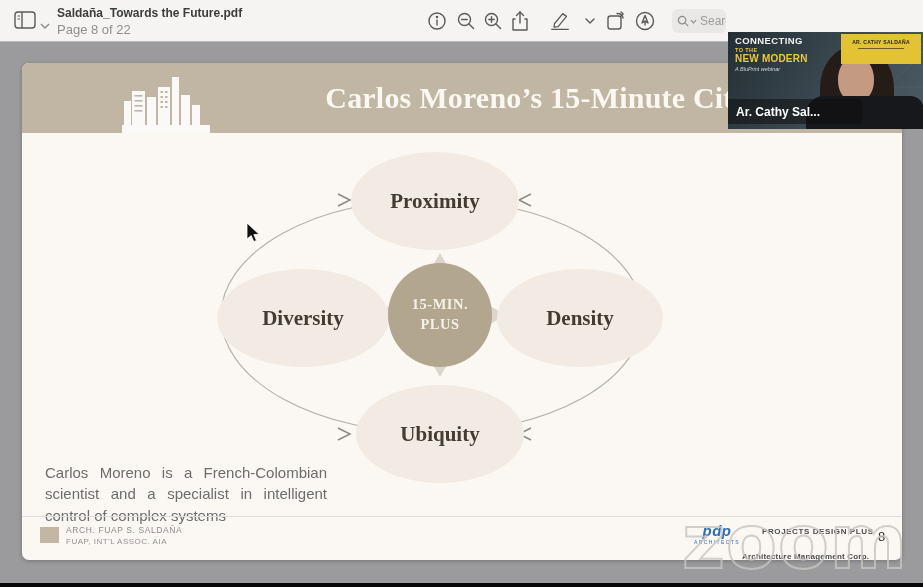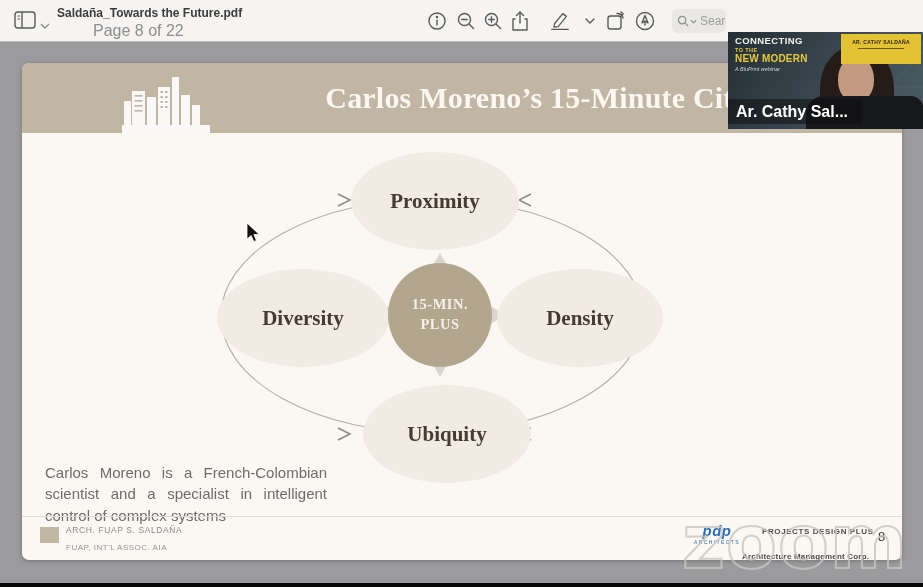--- a/index.html
+++ b/index.html
@@ -6,52 +6,52 @@
   html,body { width:923px; height:587px; background:#0b0b0b; font-family:"Liberation Sans","DejaVu Sans",sans-serif; }
   .screen { position:relative; width:923px; height:587px; overflow:hidden; background:#0b0b0b; }
 
   
   .desk { position:absolute; left:0; top:42px; width:923px; height:541px; background:#9b9b9d; z-index:0; }
   .toolbar { position:absolute; left:0; top:0; width:923px; height:42px; background:#f5f4f2; border-bottom:1px solid #bdbcba; z-index:2; }
   .tb-sidebar { position:absolute; left:14px; top:11px; width:22px; height:18px; cursor:pointer; }
   .tb-sb-chevron { position:absolute; left:40px; top:16px; width:10px; height:8px; }
   .title-block { position:absolute; left:57px; top:6px; }
   .doc-title { font-size:12px; font-weight:bold; color:#3c3c3c; }
-  .doc-page  { font-size:16px; color:#8e8e8e; margin-top:2px;margin-left:36px; }
+  .doc-page  { font-size:13px; color:#8e8e8e; margin-top:2px; }
   .tb-icon { position:absolute; top:9px; width:24px; height:24px; display:flex; align-items:center; justify-content:center; cursor:pointer; }
   .tb-icon svg { stroke:#5a5a5a; fill:none; stroke-width:1.4; stroke-linecap:round; stroke-linejoin:round; }
   .search-field { position:absolute; left:672px; top:9px; width:54px; height:24px; background:#e9e8e6; border-radius:6px; display:flex; align-items:center; padding-left:5px; overflow:hidden; cursor:text; }
   .search-field svg { stroke:#8f8f8f; fill:none; stroke-width:1.4; flex:0 0 auto; }
   .search-ph { font-size:12px; color:#9b9b9a; margin-left:3px; white-space:nowrap; }
 
   
   .slide { position:absolute; left:22px; top:63px; width:880px; height:497px; background:#fbf8f4; z-index:1; overflow:hidden; box-shadow:0 1px 4px rgba(0,0,0,.25);border-radius:7px; }
   .banner { position:absolute; left:0; top:0; width:880px; height:70px; background:#c1b5a3; }
   .city-icon { position:absolute; left:100px; bottom:0; width:100px; height:58px; }
   .banner-title { position:absolute; left:0; top:0; width:880px; height:70px; display:flex; align-items:center; justify-content:center; padding-left:150px;
     font-family:"Liberation Serif","DejaVu Serif",serif; font-weight:bold; font-size:30px; color:#fbf8f2; letter-spacing:.2px; }
 
   .diagram-svg { position:absolute; left:0; top:0; width:880px; height:497px; }
   .node { position:absolute; border-radius:50%; background:#f1ebe3; display:flex; align-items:center; justify-content:center;
     font-family:"Liberation Serif","DejaVu Serif",serif; font-weight:bold; font-size:21px; color:#453b31; }
   .node-proximity { left:329px; top:89px;  width:168px; height:98px; }
   .node-diversity { left:195px; top:206px; width:172px; height:98px;text-align:right; }
   .node-density   { left:475px; top:206px; width:166px; height:98px; }
-  .node-ubiquity  { left:341px; top:322px; width:168px; height:98px;text-align:center; }
+  .node-ubiquity  { left:334px; top:322px; width:168px; height:98px;text-align:center; }
   .center-circle  { position:absolute; left:366px; top:200px; width:104px; height:104px; border-radius:50%; background:#b3a68f;
     display:flex; flex-direction:column; align-items:center; justify-content:center;
     font-family:"Liberation Serif","DejaVu Serif",serif; font-weight:bold; font-size:14.5px; color:#f5f1e8; letter-spacing:.5px; line-height:1.35; }
 
   .body-text { position:absolute; left:23px; top:399px; width:282px; font-size:15px; line-height:1.42; color:#6d6d6d; text-align:justify; }
   .divider { position:absolute; left:0; top:453px; width:880px; height:1px; background:#dddbd7; }
 
   .footer-swatch { position:absolute; left:18px; top:464px; width:19px; height:16px; background:#c2b7a4; }
   .footer-author { position:absolute; left:44px; top:462px; }
   .fa-line1 { font-size:8.5px; color:#8a8a8a; letter-spacing:.6px; }
-  .fa-line2 { font-size:8px;  color:#939393; letter-spacing:.5px; margin-top:8px; }
+  .fa-line2 { font-size:8px;  color:#939393; letter-spacing:.5px; margin-top:2px; }
 
   .pdp-logo { position:absolute; left:672px; top:460px; text-align:center; }
   .pdp-word { font-size:15px; font-weight:bold; font-style:italic; color:#2f6db5; letter-spacing:.5px; line-height:1; }
   .pdp-sub  { font-size:5px; color:#2f6db5; letter-spacing:1.4px; margin-top:1px; }
   .pdp-company { position:absolute; left:720px; top:464px; }
   .pc-line1 { font-size:8px; font-weight:bold; color:#4c4c4c; letter-spacing:.6px;margin-left:20px; }
   .pc-line2 { font-size:8px; font-weight:bold; color:#4c4c4c; letter-spacing:.2px; margin-top:16px; }
   .page-number { position:absolute; left:856px; top:466px; font-size:13px; color:#333; }
 
   .watermark { position:absolute; left:682px; top:492px; width:230px; height:95px; z-index:2; opacity:.8; pointer-events:none; }
@@ -66,21 +66,21 @@
   .hl-3 { font-size:10px; font-weight:bold; color:#e8c93e; letter-spacing:.2px; }
   .hl-sub { font-size:5.5px; color:#cfd5d8; margin-top:3px; font-style:italic; }
   .person-hair { position:absolute; left:92px; top:14px; width:74px; height:92px; background:#261c17; border-radius:46% 46% 40% 40%; }
   .person-face { position:absolute; left:110px; top:24px; width:36px; height:46px; background:#c49a82; border-radius:50% 50% 46% 46%; }
   .person-body { position:absolute; left:78px; top:64px; width:118px; height:40px; background:#17181c; border-radius:18px 14px 0 0; }
   .name-card { position:absolute; right:2px; top:2px; width:80px; height:30px; background:#e3c233; color:#2a2417; text-align:center; padding-top:5px; }
   .nc-text { font-size:5px; font-weight:bold; letter-spacing:.3px; }
   .nc-rule { width:46px; height:1px; background:#6b5c22; margin:3px auto 0; }
   .name-bar { position:absolute; left:0; bottom:5px; width:134px; height:25px; background:rgba(15,15,15,.55); border-radius:0 4px 4px 0;
     display:flex; align-items:center; padding-left:8px; }
-  .name-bar span { font-size:16px; font-weight:bold; color:#fff; white-space:nowrap; }
+  .name-bar span { font-size:12px; font-weight:bold; color:#fff; white-space:nowrap; }
 
   .bottom-strip { position:absolute; left:0; top:583px; width:923px; height:4px; background:#060606; z-index:4; }
   .cursor { position:absolute; left:246px; top:222px; z-index:5; pointer-events:none; }
 </style>
 </head>
 <body>
 
 <div class="screen">
 
   <div class="desk"></div>

